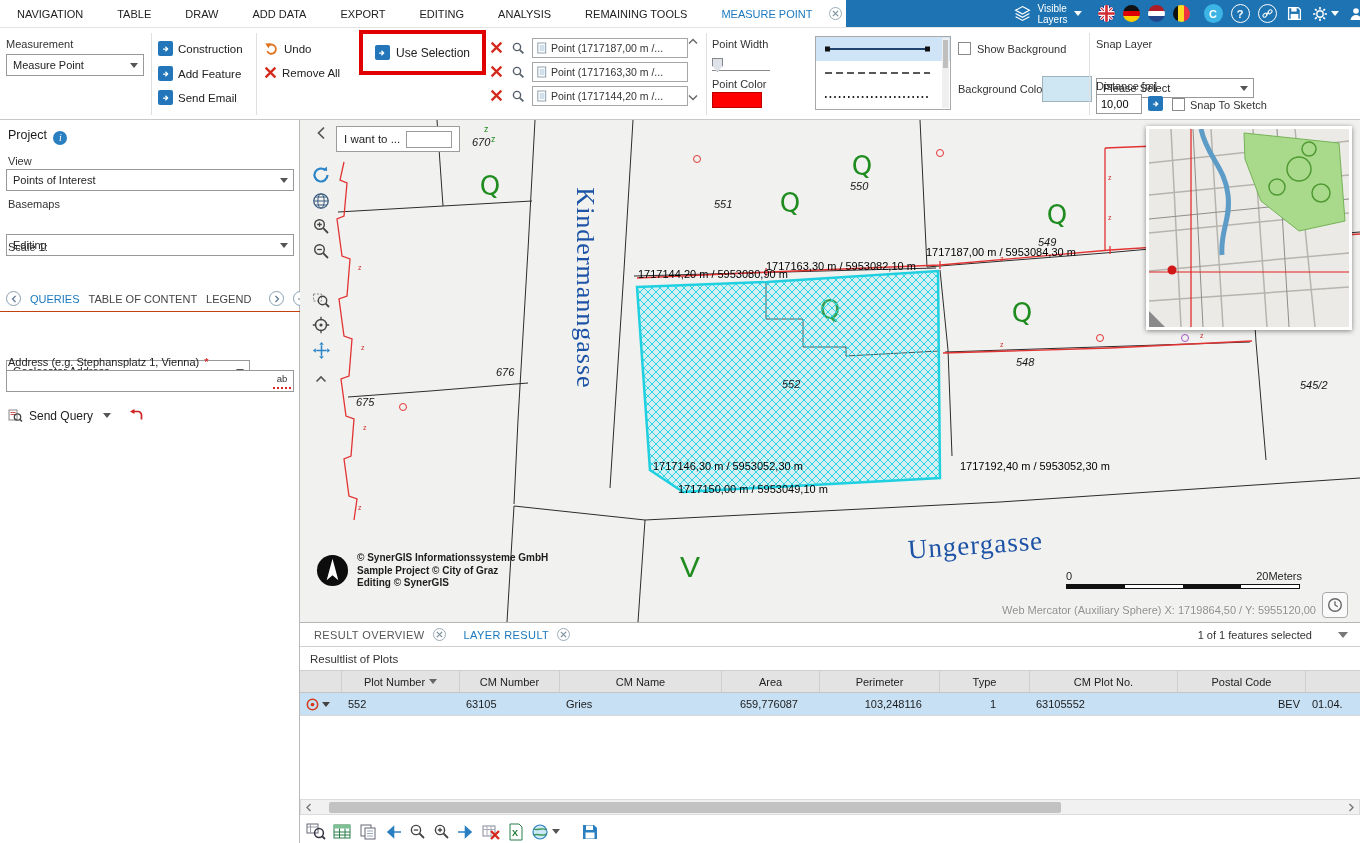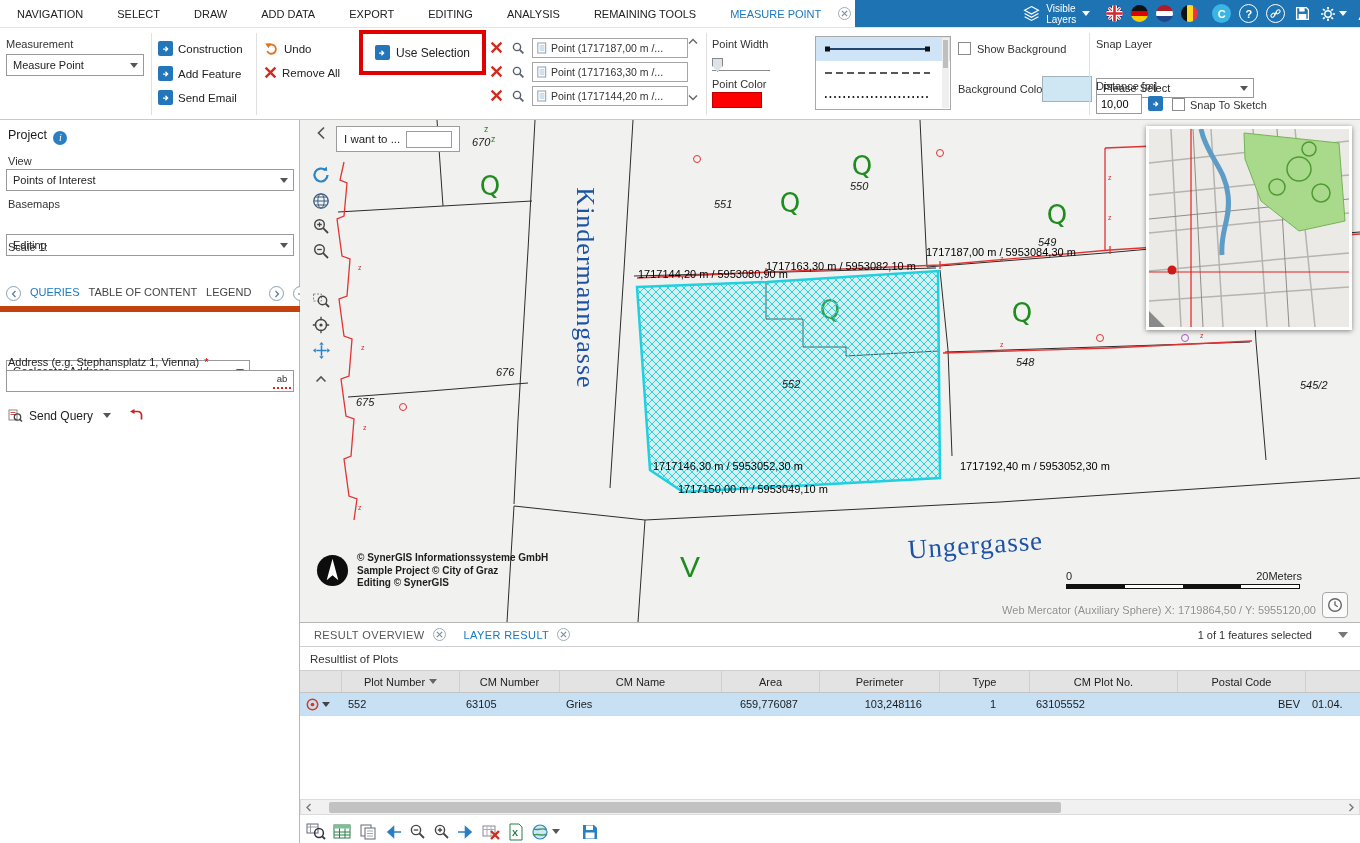--- a/index.html
+++ b/index.html
@@ -69,21 +69,21 @@
   .ftools{position:absolute;left:0;top:196px;width:1060px;height:25px;display:flex;align-items:center;gap:7px;padding-left:6px}
   .ftools>span{display:inline-flex;align-items:center;cursor:pointer}
 </style>
 </head>
 <body>
 
 <div class="app">
 
   <div class="tabbar">
     <div class="mtab">NAVIGATION</div>
-    <div class="mtab">SELECT</div>
+    <div class="mtab">TABLE</div>
     <div class="mtab">DRAW</div>
     <div class="mtab">ADD DATA</div>
     <div class="mtab">EXPORT</div>
     <div class="mtab">EDITING</div>
     <div class="mtab">ANALYSIS</div>
     <div class="mtab">REMAINING TOOLS</div>
     <div class="mtab active">MEASURE POINT</div>
     <span class="tclose">
         <svg width="7" height="7" viewBox="0 0 8 8">
           <path d="M1 1l6 6M7 1L1 7" stroke="#7a8e9c" stroke-width="1.3"></path>
@@ -362,21 +362,21 @@
     <div class="lbl abs" style="left:8px;top:35px">View</div>
     <div class="sel abs" style="left:6px;top:49px;width:288px">
       <span>Points of Interest</span><span class="arr car"></span>
     </div>
     <div class="lbl abs" style="left:8px;top:78px">Basemaps</div>
     <div class="sel abs" style="left:6px;top:92px;width:288px">
       <span>Editing</span><span class="arr car"></span>
     </div>
     <div class="lbl abs" style="left:8px;top:121px">Scale 1:</div>
 
-    <div class="abs" style="left:0;top:166px;width:300px;height:26px;border-bottom:6px solid #c2410c;display:flex;align-items:flex-start;gap:9px;padding:0 6px">
+    <div class="abs" style="left:0;top:166px;width:300px;height:26px;border-bottom:1px solid #c2410c;display:flex;align-items:center;gap:9px;padding:0 6px">
       <span class="circ">
           <svg width="6" height="8" viewBox="0 0 6 8">
             <path d="M4.5 1L1.5 4l3 3" fill="none" stroke="#5b7892" stroke-width="1.2"></path>
           </svg>
         </span>
       <span class="stab active">QUERIES</span>
       <span class="stab">TABLE OF CONTENT</span>
       <span class="stab">LEGEND</span>
       <span class="stab" style="overflow:hidden;max-width:8px">L</span>
       <span class="circ" style="margin-left:auto">

